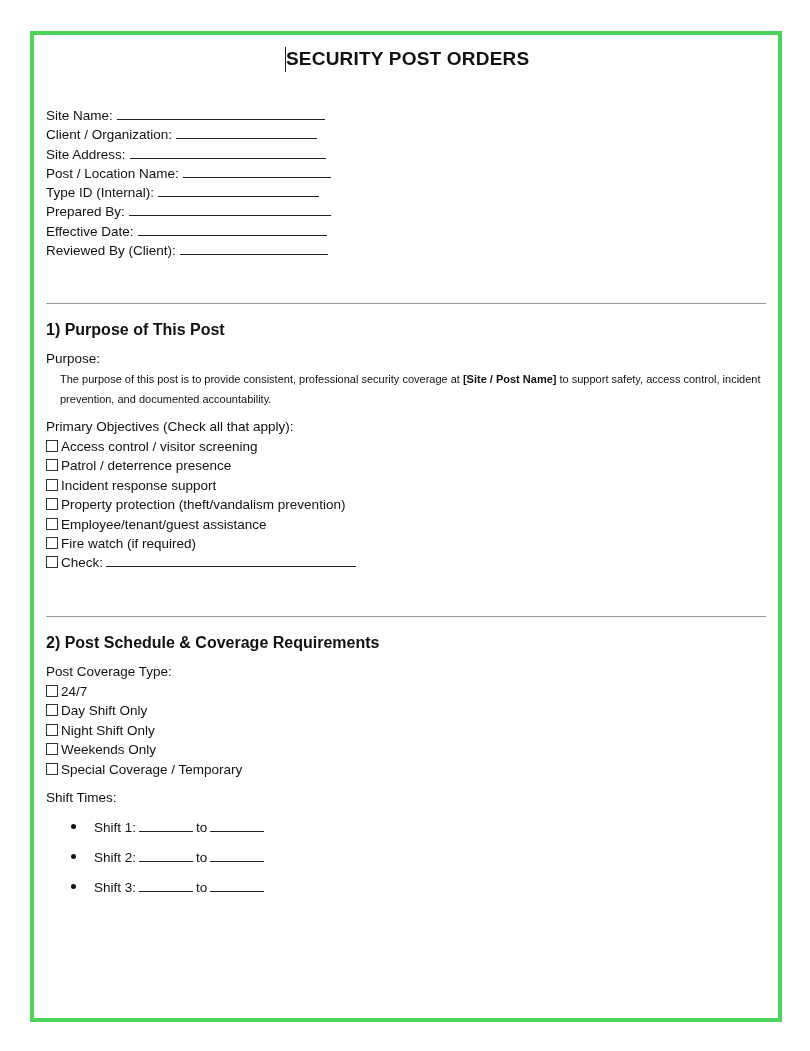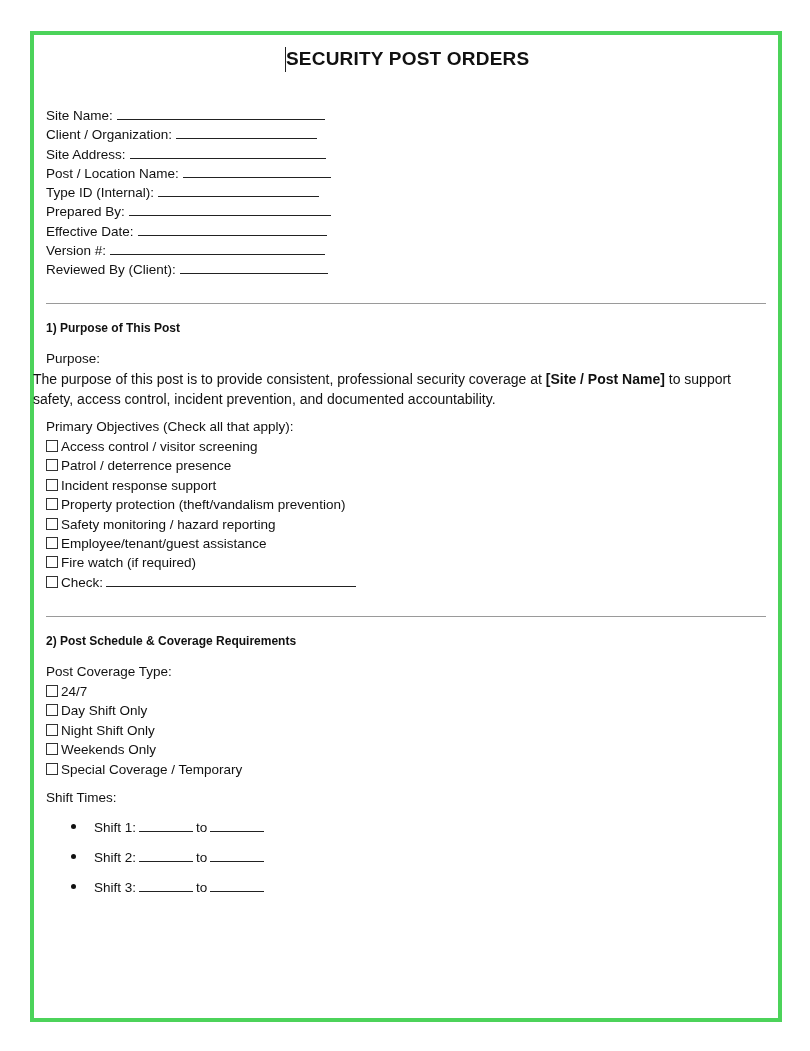--- a/index.html
+++ b/index.html
@@ -7,23 +7,23 @@
            font-family: "Liberation Sans", "DejaVu Sans", sans-serif; color: #111; }
     .page-frame { position: absolute; left: 30px; top: 31px; width: 744px; height: 983px;
                   border: 4px solid #4cd35a; box-sizing: content-box; }
     .title { position: absolute; left: 286px; top: 48px; font-size: 19px; font-weight: bold;
              letter-spacing: 0.2px; white-space: nowrap; }
     .caret { position: absolute; left: 285px; top: 47px; width: 1px; height: 25px; background: #222; }
     .fields { position: absolute; left: 46px; top: 106px; }
     .field { font-size: 13.5px; font-weight: normal; height: 19.3px; line-height: 19px; white-space: nowrap; }
     .field .line { display: inline-block; border-bottom: 1px solid #222; height: 12px; vertical-align: baseline; margin-left: 4px; }
     .divider { position: absolute; left: 46px; width: 720px; height: 0; border-top: 1.5px solid #9a9a9a; }
-    .sec-title { position: absolute; left: 46px; font-size: 12px; font-weight: bold; white-space: nowrap; }
+    .sec-title { position: absolute; left: 46px; font-size: 16px; font-weight: bold; white-space: nowrap; }
     .label { position: absolute; left: 46px; font-size: 13.5px; font-weight: normal; white-space: nowrap; }
-    .para { position: absolute; left: 33px; width: 720px; font-size: 14px; line-height: 19.5px; }
+    .para { position: absolute; left: 60px; width: 720px; font-size: 11px; line-height: 19.5px; }
     .para b { font-weight: bold; }
     .checklist { position: absolute; left: 46px; }
     .check-item { font-size: 13.5px; height: 19.4px; line-height: 19.4px; white-space: nowrap; }
     .box { display: inline-block; width: 10px; height: 10px; border: 1px solid #333; margin-right: 3px; vertical-align: -1px; }
     .other-line { display: inline-block; width: 250px; border-bottom: 1px solid #222; height: 12px; margin-left: 3px; }
     .shifts { position: absolute; left: 66px; top: 818px; }
     .shift { font-size: 13.5px; height: 30px; line-height: 20px; white-space: nowrap; position: relative; }
     .bullet { display: inline-block; width: 5px; height: 5px; border-radius: 50%; background: #111; margin-left: 5px; margin-right: 18px; vertical-align: 3px; }
     .blank { display: inline-block; width: 54px; border-bottom: 1px solid #222; height: 12px; margin: 0 3px; }
   </style>
@@ -36,37 +36,35 @@
 <div class="title">SECURITY POST ORDERS</div>
 
 <div class="fields">
   <div class="field"><span>Site Name:</span><span class="line" style="width:208px"></span></div>
   <div class="field"><span>Client / Organization:</span><span class="line" style="width:141px"></span></div>
   <div class="field"><span>Site Address:</span><span class="line" style="width:196px"></span></div>
   <div class="field"><span>Post / Location Name:</span><span class="line" style="width:148px"></span></div>
   <div class="field"><span>Type ID (Internal):</span><span class="line" style="width:161px"></span></div>
   <div class="field"><span>Prepared By:</span><span class="line" style="width:202px"></span></div>
   <div class="field"><span>Effective Date:</span><span class="line" style="width:189px"></span></div>
-  <div class="field"><span>Version #:</span><span class="line" style="width:215px"></span></div>
   <div class="field"><span>Reviewed By (Client):</span><span class="line" style="width:148px"></span></div>
 </div>
 
 <div class="divider" style="top:303px"></div>
 
 <div class="sec-title" style="top:321px">1) Purpose of This Post</div>
 <div class="label" style="top:351px">Purpose:</div>
 <div class="para" style="top:370px"><span>The purpose of this post is to provide consistent, professional security coverage at </span><b>[Site / Post Name]</b><span> to support safety, access control, incident prevention, and documented accountability.</span></div>
 
 <div class="label" style="top:419px">Primary Objectives (Check all that apply):</div>
 <div class="checklist" style="top:437px">
   <div class="check-item"><span class="box"></span><span>Access control / visitor screening</span></div>
   <div class="check-item"><span class="box"></span><span>Patrol / deterrence presence</span></div>
   <div class="check-item"><span class="box"></span><span>Incident response support</span></div>
   <div class="check-item"><span class="box"></span><span>Property protection (theft/vandalism prevention)</span></div>
-  <div class="check-item"><span class="box"></span><span>Safety monitoring / hazard reporting</span></div>
   <div class="check-item"><span class="box"></span><span>Employee/tenant/guest assistance</span></div>
   <div class="check-item"><span class="box"></span><span>Fire watch (if required)</span></div>
   <div class="check-item"><span class="box"></span><span>Check:</span><span class="other-line"></span></div>
 </div>
 
 <div class="divider" style="top:616px"></div>
 
 <div class="sec-title" style="top:634px">2) Post Schedule &amp; Coverage Requirements</div>
 <div class="label" style="top:664px">Post Coverage Type:</div>
 <div class="checklist" style="top:682px">

